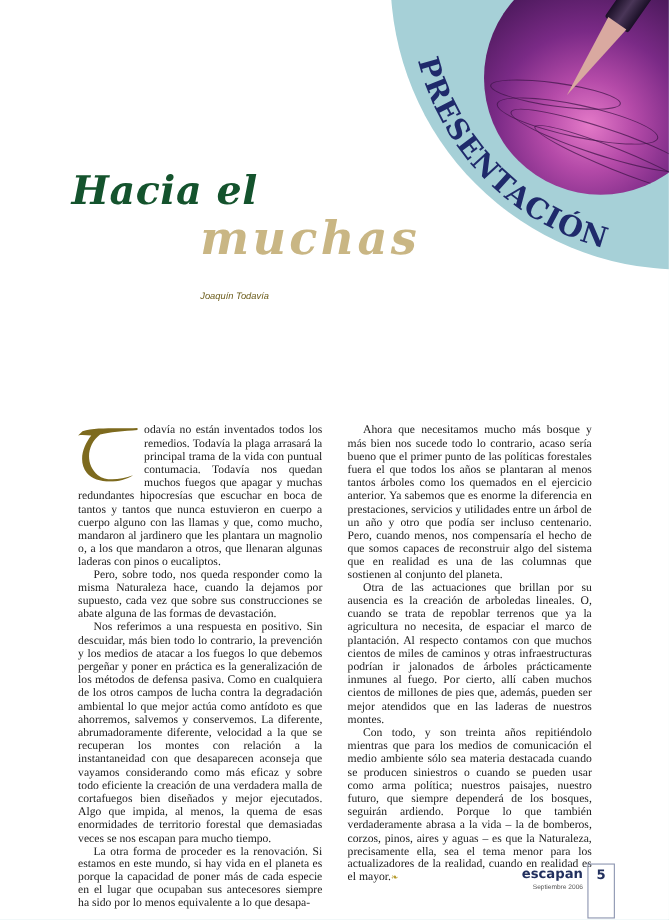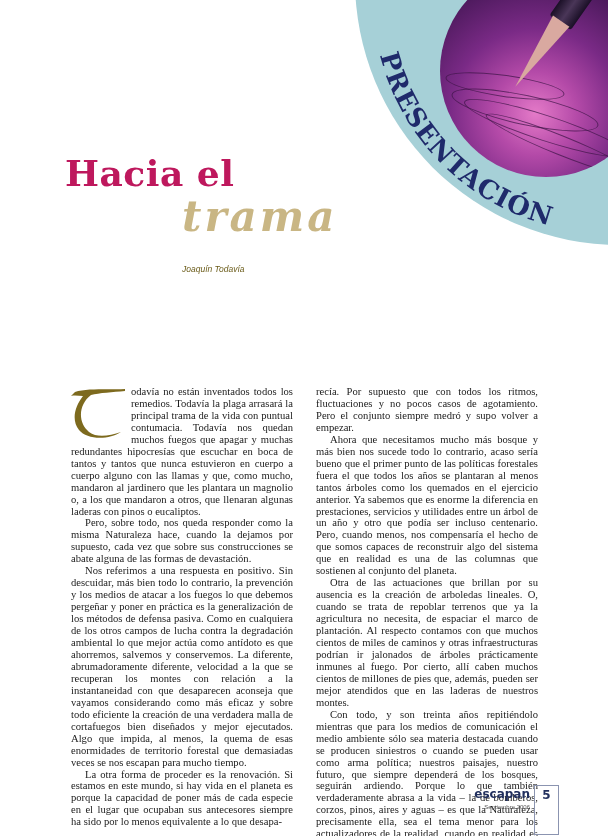--- a/index.html
+++ b/index.html
@@ -11,21 +11,21 @@
   .photo-circle { position: absolute; left: 440px; top: -35px; width: 212px; height: 212px; border-radius: 50%;
     background: radial-gradient(circle at 45% 70%, #e47ac8 0%, #b44aa8 22%, #7a2a86 45%, #4e1a5e 70%, #2a0e32 100%); overflow: hidden; }
   .pen { position: absolute; left: 570px; top: -10px; width: 26px; height: 120px; transform: rotate(35deg); transform-origin: top center; }
   .pen .barrel { position: absolute; left: 0; top: 0; width: 26px; height: 40px; background: linear-gradient(90deg,#1a0f26,#4a3658,#1a0f26); border-radius: 3px; }
   .pen .nib { position: absolute; left: 3px; top: 38px; width: 0; height: 0; border-left: 10px solid transparent; border-right: 10px solid transparent; border-top: 80px solid #d9a9a0; }
   .ink { position: absolute; border: 1px solid rgba(60,20,70,0.7); border-radius: 50%; }
 
   .presentacion { position: absolute; left: 0; top: 0; width: 608px; height: 260px; }
   .presentacion text { font-family: "DejaVu Serif", serif; font-weight: bold; font-size: 26px; fill: #1f2a6b; letter-spacing: 1px; }
 
-  .title-1 { position: absolute; left: 65px; top: 152px; font-family: "DejaVu Serif", serif; font-weight: bold; font-size: 36px; color: #be185d; letter-spacing: 0.5px; text-align: right; }
+  .title-1 { position: absolute; left: 65px; top: 152px; font-family: "DejaVu Serif", serif; font-style: italic; font-weight: bold; font-size: 36px; color: #14532d; letter-spacing: 0.5px; text-align: right; }
   .title-2 { position: absolute; left: 182px; top: 192px; font-family: "DejaVu Serif", serif; font-style: italic; font-weight: bold; font-size: 42px; color: #c9b684; letter-spacing: 3px; }
   .author { position: absolute; left: 182px; top: 264px; font-family: "Liberation Sans", sans-serif; font-style: italic; font-size: 8.5px; color: #6b5c1a; }
 
   .col { position: absolute; top: 346px; width: 222px; font-size: 10.6px; line-height: 11.95px; text-align: justify; hyphens: auto; margin-top: 40px; }
   .col-left { left: 71px; }
   .col-right { left: 316px; }
   .col p { text-indent: 14px; }
   .col p.first { text-indent: 0; }
   .col p.noind { text-indent: 0; }
   .dropcap { float: left; width: 58px; height: 48px; margin: 0 4px 0 -2px; position: relative; }
@@ -55,39 +55,38 @@
   </div>
   <svg class="presentacion" viewBox="0 0 608 260">
     <defs>
       <path id="arc" d="M 380 55 A 235 235 0 0 0 560 228" fill="none"></path>
     </defs>
     <text><textPath href="#arc">PRESENTACIÓN</textPath></text>
   </svg>
 </div>
 
 <div class="title-1">Hacia el</div>
-<div class="title-2">trama</div>
+<div class="title-2">muchas</div>
 <div class="author">Joaquín Todavía</div>
 
 <div class="col col-left">
   <p class="first">
     <span class="dropcap">
       <svg viewBox="0 0 58 52">
         <path d="M6 6 C18 2, 40 4, 56 3 L56 5 C44 6, 30 7, 22 9 C10 18, 8 36, 20 46 C28 52, 40 50, 52 46 C40 54, 18 54, 10 44 C2 34, 6 20, 14 10 C10 10, 6 9, 2 10 Z" fill="#7d6a1e"></path>
       </svg>
     </span>
     <span>odavía no están inventados todos los remedios. Todavía la plaga arrasará la principal trama de la vida con puntual contumacia. Todavía nos quedan muchos fuegos que apagar y muchas redundantes hipocresías que escuchar en boca de tantos y tantos que nunca estuvieron en cuerpo a cuerpo alguno con las llamas y que, como mucho, mandaron al jardinero que les plantara un magnolio o, a los que mandaron a otros, que llenaran algunas laderas con pinos o eucaliptos.</span>
   </p>
   <p>Pero, sobre todo, nos queda responder como la misma Naturaleza hace, cuando la dejamos por supuesto, cada vez que sobre sus construcciones se abate alguna de las formas de devastación.</p>
   <p>Nos referimos a una respuesta en positivo.  Sin descuidar, más bien todo lo contrario, la prevención y los medios de atacar a los fuegos lo que debemos pergeñar y poner en práctica es la generalización de los métodos de defensa pasiva. Como en cualquiera de los otros campos de lucha contra la degradación ambiental lo que mejor actúa como antídoto es que ahorremos, salvemos y conservemos. La diferente, abrumadoramente diferente, velocidad a la que se recuperan los montes con relación a la instantaneidad con que desaparecen aconseja que vayamos considerando como más eficaz y sobre todo eficiente la creación de una verdadera malla de cortafuegos bien diseñados y mejor ejecutados. Algo  que impida, al menos, la quema de esas enormidades de territorio forestal que demasiadas veces se nos escapan para mucho tiempo.</p>
   <p>La otra forma de proceder es la renovación. Si estamos en este mundo, si hay vida en el planeta es porque la capacidad de poner más de cada especie en el lugar que ocupaban sus antecesores siempre ha sido por lo menos equivalente a lo que desapa-</p>
 </div>
 
 <div class="col col-right">
-  <p class="noind">recía. Por supuesto que con todos los ritmos, fluctuaciones y no pocos casos de agotamiento. Pero el conjunto siempre medró y supo volver a empezar.</p>
   <p>Ahora que necesitamos mucho más bosque y más bien nos sucede todo lo contrario, acaso sería bueno que el primer punto de las políticas forestales fuera el que todos los años se plantaran al menos tantos árboles como los quemados en el ejercicio anterior. Ya sabemos que es enorme la diferencia en prestaciones,  servicios y utilidades entre un árbol de un año y otro que podía ser incluso centenario. Pero, cuando menos, nos compensaría el hecho de que somos capaces de reconstruir algo del sistema que en realidad es una de las columnas que sostienen al conjunto del planeta.</p>
   <p>Otra de las actuaciones que brillan por su ausencia es la creación de arboledas lineales. O, cuando se trata de repoblar terrenos que ya la agricultura no necesita, de espaciar el marco de plantación. Al respecto contamos con que muchos cientos de miles de caminos y otras infraestructuras podrían ir jalonados de árboles prácticamente inmunes al fuego. Por cierto, allí caben muchos cientos de millones de pies que, además, pueden ser mejor atendidos que en las laderas de nuestros montes.</p>
   <p><span>Con todo, y son treinta años repitiéndolo mientras que para los medios de comunicación el medio ambiente sólo sea materia destacada cuando se producen siniestros o cuando se pueden usar como arma política; nuestros paisajes, nuestro futuro, que siempre dependerá de los bosques, seguirán ardiendo. Porque lo que también verdaderamente abrasa a la vida – la de bomberos, corzos, pinos, aires y aguas – es que la Naturaleza, precisamente ella, sea el tema menor para los actualizadores de la realidad, cuando en realidad es el mayor.</span><span class="end-mark">❧</span></p>
 </div>
 
 <div class="footer">
   <div class="brand">escapan</div>
   <div class="date">Septiembre 2006</div>
   <div class="page-box">
     <div class="page-num">5</div>

